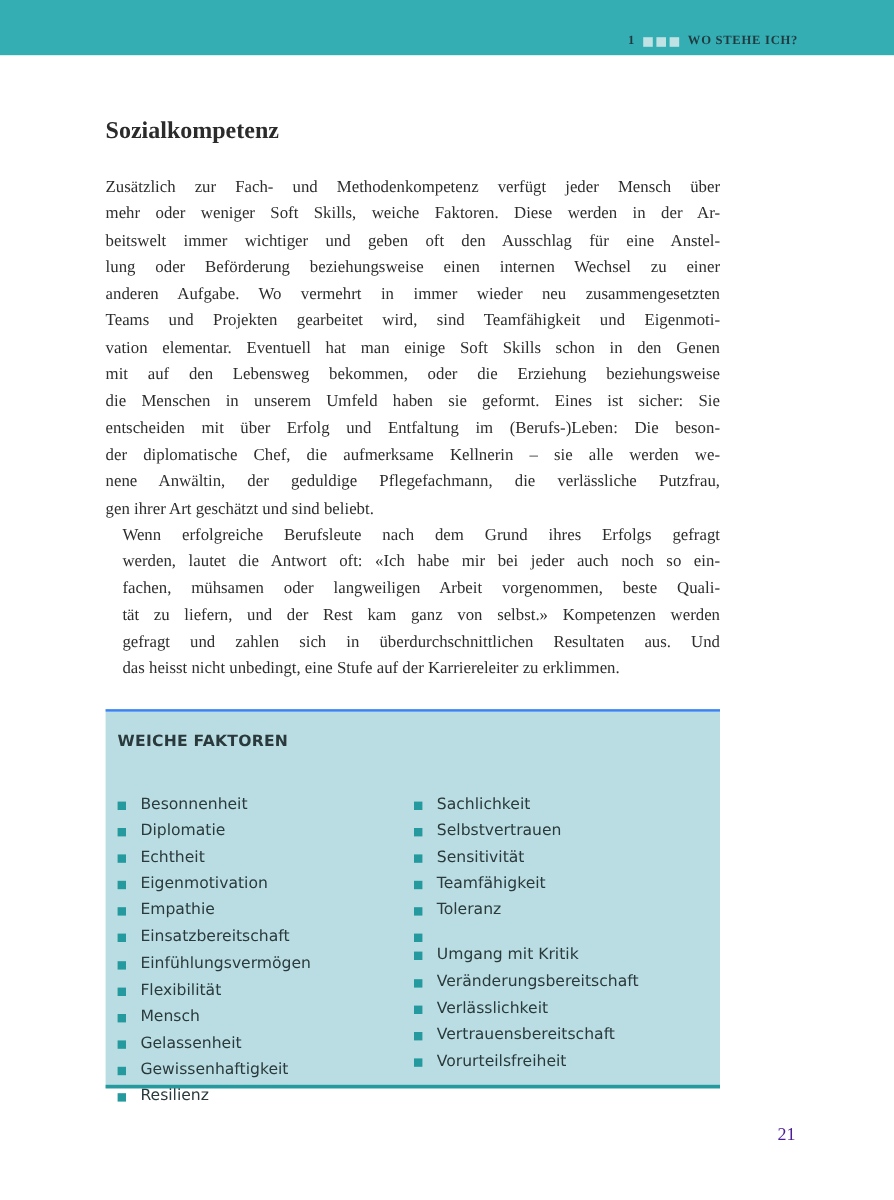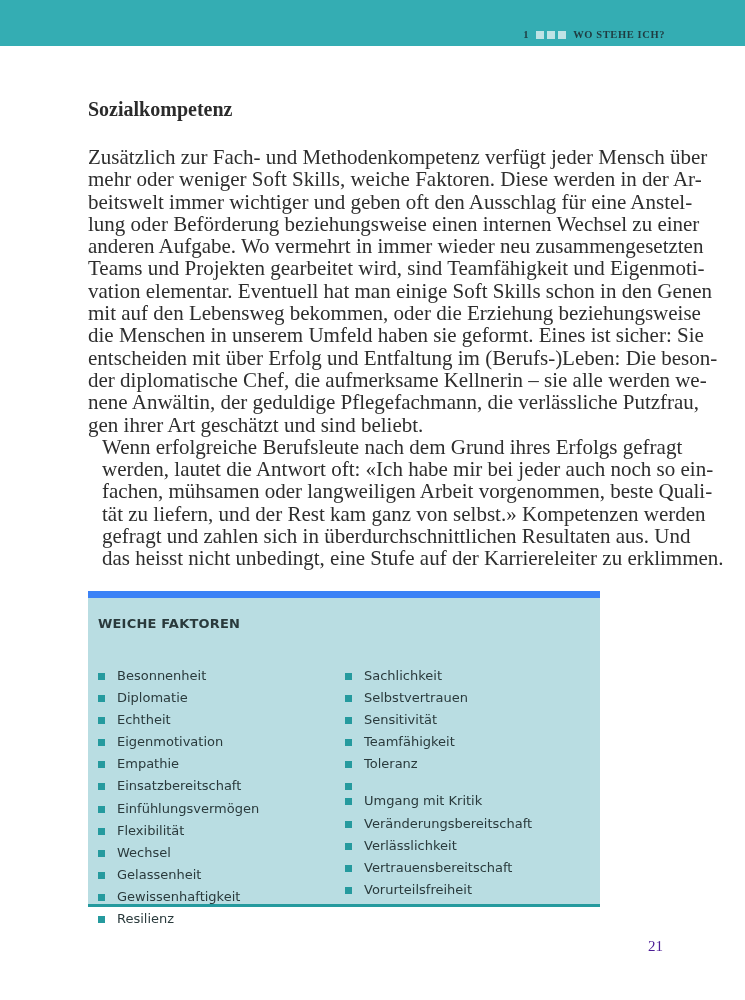--- a/index.html
+++ b/index.html
@@ -18,30 +18,30 @@
   .running-head .sq {
     display: inline-block; width: 8px; height: 8px; background: #bfe3e5;
   }
   .running-head .squares { display: inline-flex; gap: 3px; margin: 0 3px; }
   .heading {
     position: absolute; left: 88px; top: 98px; font-size: 20px; font-weight: bold; color: #2b2b2b;
     font-family: "Liberation Serif", serif;
     text-align: center;
   }
   .body-text {
-    position: absolute; left: 88px; top: 146px; width: 512px; font-size: 21px; line-height: 22.3px;
+    position: absolute; left: 88px; top: 146px; width: 512px; font-size: 14px; line-height: 22.3px;
     color: #2e2e2e; text-align: justify;
   }
   .body-text p { margin: 0; }
   .body-text p + p { text-indent: 14px; }
   .line { display: block; text-align: justify; text-align-last: justify; white-space: nowrap; }
   .line.last { text-align-last: left; }
   .box {
     position: absolute; left: 88px; top: 591px; width: 512px; height: 316px; background: #b9dde2;
-    border-top: 7px solid #3b82f6; border-bottom: 3px solid #259a9e; box-sizing: border-box;
+    border-top: 2px solid #3b82f6; border-bottom: 3px solid #259a9e; box-sizing: border-box;
     font-family: "DejaVu Sans", "Liberation Sans", sans-serif;
   }
   .box-title {
     position: absolute; left: 10px; top: 18px; font-size: 13px; font-weight: bold; color: #2a3a3c;
     letter-spacing: 0.2px;
   }
   .col { position: absolute; top: 40px; margin-top: 27px; }
   .col.left { left: 10px; }
   .col.right { left: 257px; }
   .item {
@@ -128,21 +128,21 @@
       <div class="item">
         <span class="bullet"></span>
         <span class="item-text">Einfühlungsvermögen</span>
       </div>
       <div class="item">
         <span class="bullet"></span>
         <span class="item-text">Flexibilität</span>
       </div>
       <div class="item">
         <span class="bullet"></span>
-        <span class="item-text">Wechsel</span>
+        <span class="item-text">Mensch</span>
       </div>
       <div class="item">
         <span class="bullet"></span>
         <span class="item-text">Gelassenheit</span>
       </div>
       <div class="item">
         <span class="bullet"></span>
         <span class="item-text">Gewissenhaftigkeit</span>
       </div>
       <div class="item">

